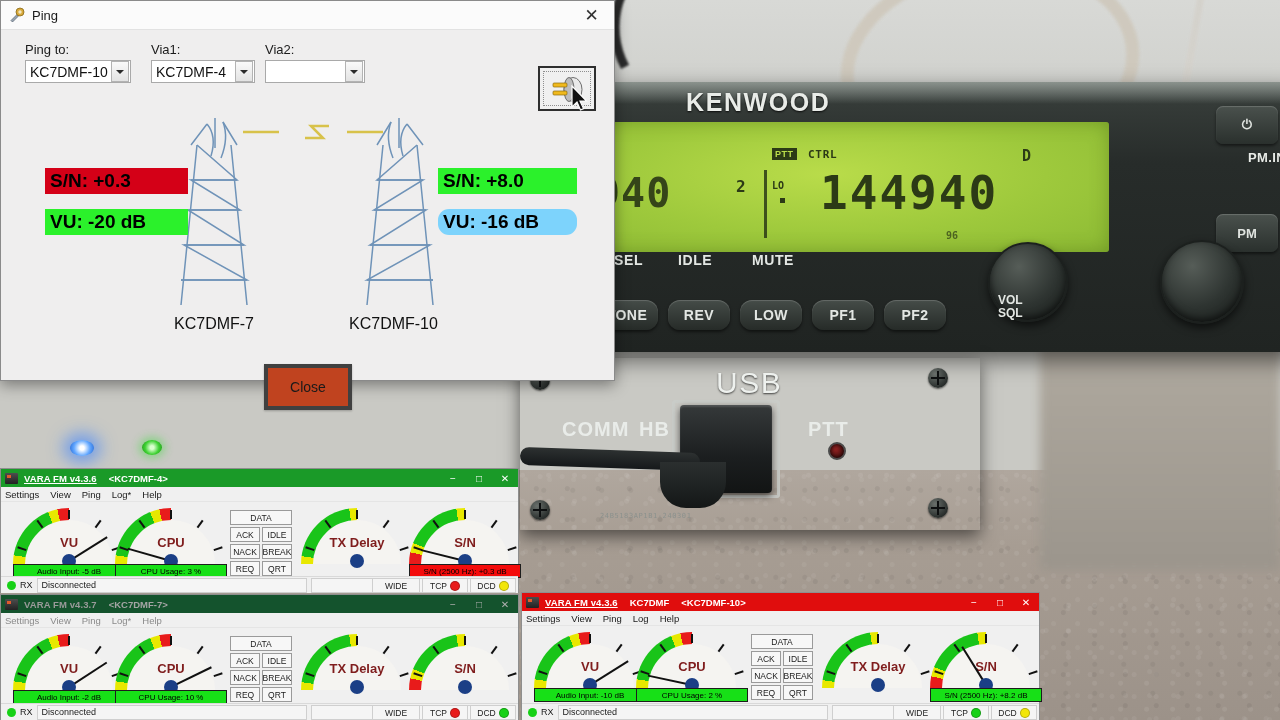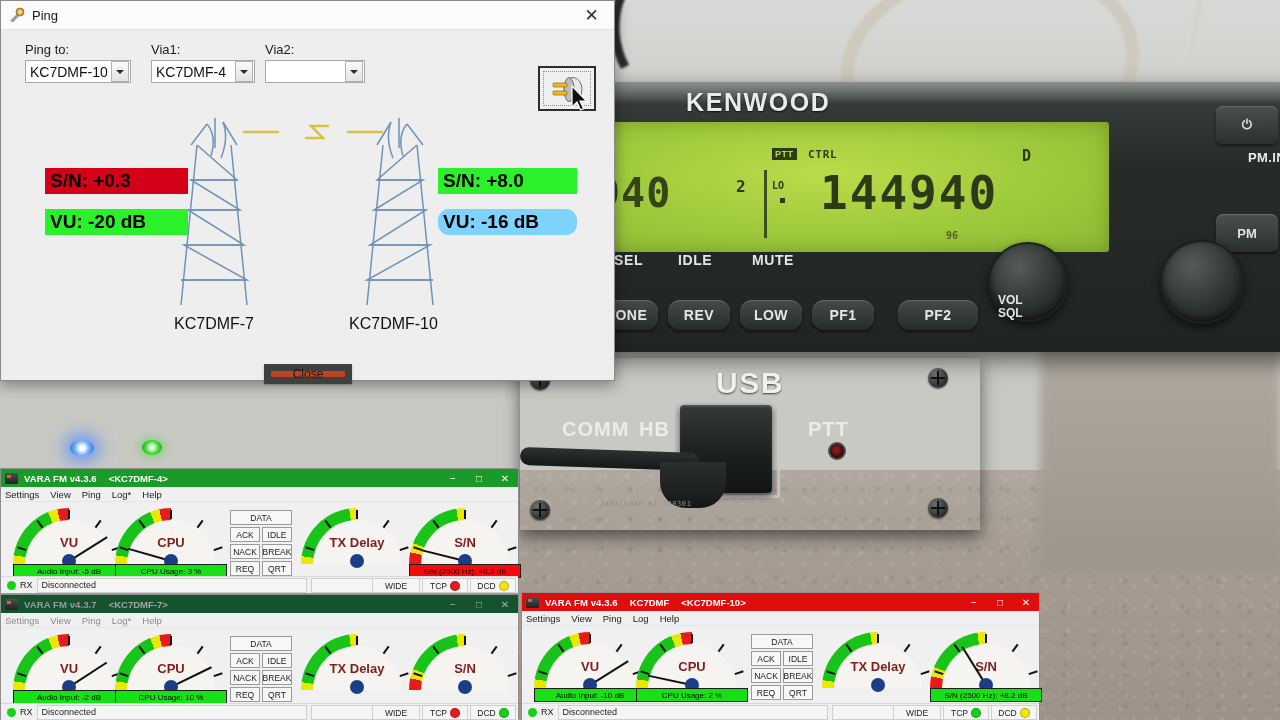--- a/index.html
+++ b/index.html
@@ -128,21 +128,21 @@
   .vol-sql-label { position: absolute; left: 398px; top: 212px; color: #e3e7e3; font-size: 12px; font-weight: bold; text-align: center; line-height: 13px; }
 
   
   .usbbox {
     position: absolute; left: 520px; top: 358px; width: 460px; height: 172px;
     background: linear-gradient(180deg,#2e3431 0%, #23perp 0%, #262b29 40%, #1d2220 100%);
     box-shadow: 0 6px 16px rgba(0,0,0,.55);
   }
   .usb-label {
     position: absolute; left: 196px; top: 8px;
-    font-size: 30px; font-weight: bold; color: #eef1ee; letter-spacing: 1.5px;
+    font-size: 30px; font-weight: normal; color: #eef1ee; letter-spacing: 1.5px;
     text-shadow: 0 1px 2px rgba(0,0,0,.7);
   }
   .usb-sub { position: absolute; font-size: 20px; font-weight: bold; color: #e9ece9; letter-spacing: 1px; }
   .led { position: absolute; border-radius: 50%; }
   .led-comm { left: 70px; top: 440px; width: 24px; height: 16px; background: radial-gradient(circle, #ffffff 15%, #63a8ff 55%, #1c5fd0 100%); box-shadow: 0 0 16px 7px rgba(60,130,255,.6); }
   .led-hb { left: 142px; top: 440px; width: 20px; height: 15px; background: radial-gradient(circle, #d8ffcd 15%, #3fd234 55%, #198a12 100%); box-shadow: 0 0 9px 3px rgba(60,220,60,.45); }
   .led-ptt { left: 828px; top: 442px; width: 18px; height: 18px; background: radial-gradient(circle at 40% 35%, #8a2020 10%, #4e1010 70%, #2a0a0a 100%); box-shadow: inset 0 0 4px rgba(0,0,0,.8); border: 2px solid #4b4b4b; }
   .usb-plug {
     position: absolute; left: 680px; top: 405px; width: 92px; height: 88px;
     background: linear-gradient(180deg,#35393a 0%, #1b1e1f 60%, #121414 100%);
@@ -153,21 +153,21 @@
     position: absolute; left: 520px; top: 450px; width: 180px; height: 18px;
     background: linear-gradient(180deg,#2d3131,#15181a); border-radius: 9px;
     transform: rotate(2deg);
   }
   .usb-cable2 { position: absolute; left: 660px; top: 462px; width: 66px; height: 46px; background: linear-gradient(180deg,#2b2f2f,#141717); border-radius: 0 0 26px 26px; }
   .screw { position: absolute; width: 20px; height: 20px; border-radius: 50%;
     background: radial-gradient(circle at 35% 30%, #6a706c, #2a2f2d 70%, #16191a); box-shadow: 0 1px 2px rgba(0,0,0,.6); }
   .screw::before, .screw::after { content:""; position: absolute; background: #0d0f10; }
   .screw::before { left: 3px; top: 9px; width: 14px; height: 2px; }
   .screw::after  { left: 9px; top: 3px; width: 2px; height: 14px; }
-  .usb-serial { position: absolute; left: 600px; top: 500px; font-size: 7px; color: #8b918d; letter-spacing: .6px; font-family: "DejaVu Sans Mono", monospace; }
+  .usb-serial { position: absolute; left: 600px; top: 512px; font-size: 7px; color: #8b918d; letter-spacing: .6px; font-family: "DejaVu Sans Mono", monospace; }
 
   
   .ping-dialog {
     position: absolute; left: 0; top: 0; width: 615px; height: 381px;
     background: #efeeee;
     border: 1px solid #8a8a8a;
     box-shadow: 0 4px 14px rgba(0,0,0,.4);
   }
   .ping-titlebar {
     position: relative; height: 29px; background: #fbfbfb;
@@ -211,40 +211,40 @@
   .plug-icon { position: absolute; left: 5px; top: 4px; }
 
   .cursor-arrow { position: absolute; left: 570px; top: 55px; width: 18px; height: 26px; }
 
   .snbox {
     position: absolute; font-size: 19px; font-weight: bold; color: #000;
     padding: 2px 5px; white-space: nowrap; font-family: "Liberation Sans", sans-serif;
   }
   .tower-label { position: absolute; font-size: 16px; color: #111; }
   .close-btn {
-    position: absolute; left: 263px; top: 334px; width: 88px; height: 20px;
-    background: #c0431f; border: 7px solid #404040;
-    color: #1a1a1a; font-size: 12px;
+    position: absolute; left: 263px; top: 334px; width: 88px; height: 46px;
+    background: #c0431f; border: 4px solid #404040;
+    color: #1a1a1a; font-size: 14px;
     display: flex; align-items: center; justify-content: center;
     box-shadow: 0 1px 2px rgba(0,0,0,.25);
   }
 
   
   .vara { position: absolute; background: #f0f0f0; border: 1px solid #8e8e8e; }
   .vara-title { height: 18px; display: flex; align-items: center; position: relative; }
   .vara-title.green { background: #1a9a28; }
   .vara-title.gray  { background: #14532d; }
   .vara-title.red   { background: #e00d0d; }
   .vara-title .ticon {
     width: 13px; height: 11px; margin-left: 4px; border-radius: 1px;
     background: linear-gradient(180deg,#4d4d4d,#222); position: relative;
   }
   .vara-title .ticon::after { content:""; position:absolute; left:2px; top:2px; width:4px; height:3px; background:#e05a2b; }
   .vara-title .ttxt { margin-left: 6px; font-size: 9.5px; font-weight: bold; letter-spacing: .1px; }
-  .vara-title.green .ttxt, .vara-title.red .ttxt { color: #fff; }
+  .vara-title.green .ttxt, .vara-title.red .ttxt { color: #fff; text-decoration: underline; }
   .vara-title.gray .ttxt { color: #9a9a9a; }
   .vara-title .tcall { margin-left: 12px; font-size: 9.5px; font-weight: bold; }
   .vara-title.green .tcall, .vara-title.red .tcall { color: #fff; }
   .vara-title.gray .tcall { color: #a5a5a5; }
   .tbtns { position: absolute; right: 0; top: 0; height: 18px; display: flex; }
   .tbtn { width: 26px; height: 18px; display: flex; align-items: center; justify-content: center; font-size: 10px; }
   .vara-title.green .tbtn, .vara-title.red .tbtn { color: #fff; }
   .vara-title.gray .tbtn { color: #b0b0b0; }
 
   .vara-menu { height: 15px; background: #f0f0f0; display: flex; align-items: center; padding-left: 4px; border-bottom: 1px solid #e5e5e5; }
@@ -339,21 +339,21 @@
       <div class="row-labels">
         <span style="left:2px">T.SEL</span>
         <span style="left:78px">IDLE</span>
         <span style="left:152px">MUTE</span>
       </div>
 
       <div class="radio-key" style="left:-4px;width:62px">TONE</div>
       <div class="radio-key" style="left:68px;width:62px">REV</div>
       <div class="radio-key" style="left:140px;width:62px">LOW</div>
       <div class="radio-key" style="left:212px;width:62px">PF1</div>
-      <div class="radio-key" style="left:298px;width:80px">PF2</div>
+      <div class="radio-key" style="left:284px;width:62px">PF2</div>
 
       <div class="knob" style="left:388px;top:160px;width:80px;height:80px"></div>
       <div class="knob" style="left:560px;top:158px;width:84px;height:84px"></div>
       <div class="vol-sql-label">
         <span>VOL</span><br>
         <span style="font-size:12px">SQL</span>
       </div>
     </div>
 
     <div class="usbbox">

